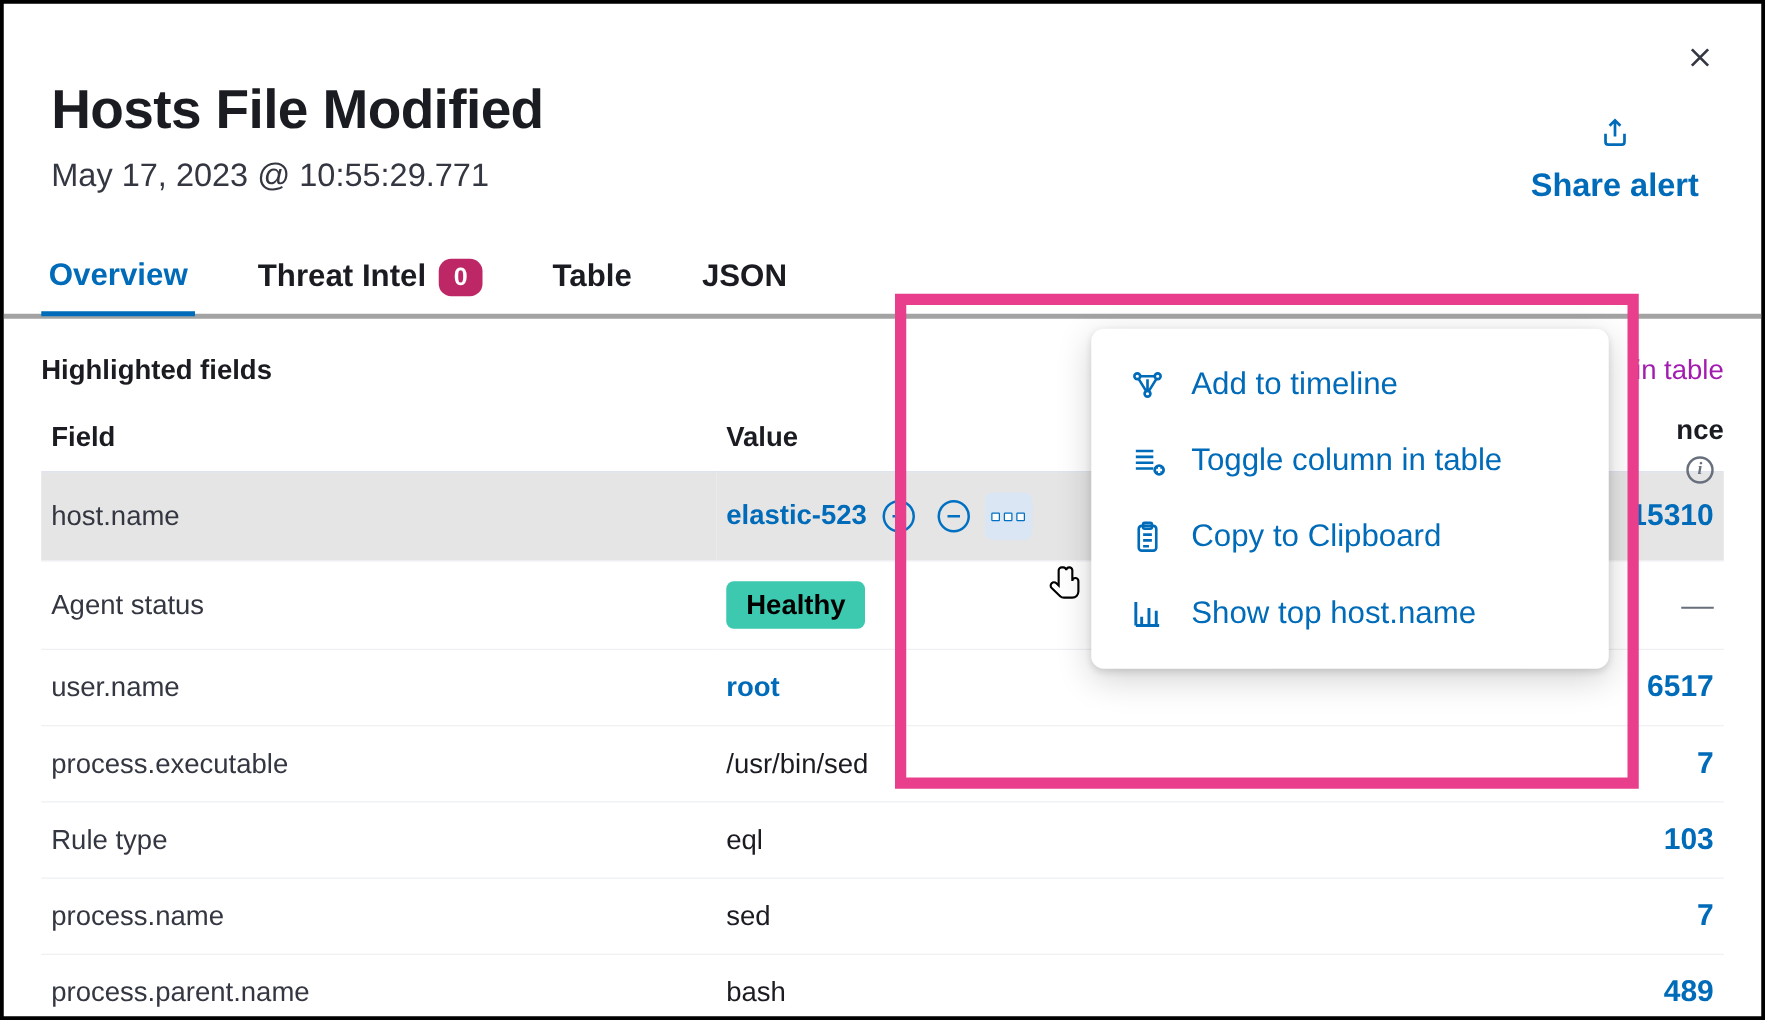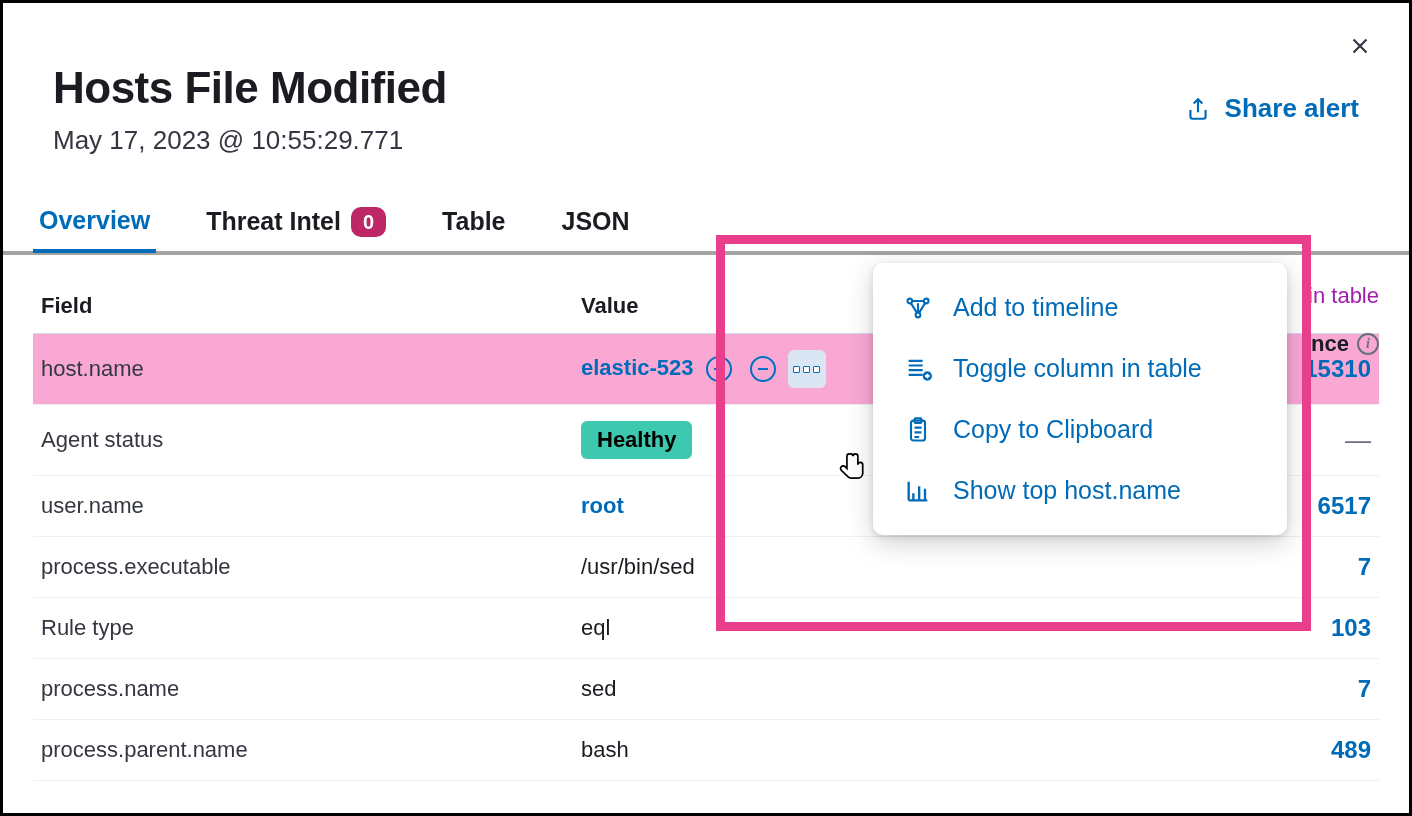--- a/index.html
+++ b/index.html
@@ -20,21 +20,21 @@
   overflow: hidden;
 }
 .close-x {
   position: absolute;
   top: 30px;
   right: 36px;
   cursor: pointer;
   color: #343741;
 }
 .header {
-  padding: 60px 50px 0 50px;
+  padding: 60px 50px 0 38px;
 }
 .title {
   font-size: 44px;
   font-weight: 700;
   color: #1a1c21;
   letter-spacing: -0.5px;
 }
 .timestamp {
   font-size: 26px;
   color: #343741;
@@ -44,20 +44,21 @@
   position: absolute;
   top: 90px;
   right: 50px;
   display: flex;
   align-items: center;
   gap: 14px;
   color: #006bb8;
   font-size: 26px;
   font-weight: 600;
   cursor: pointer;
+  flex-direction: column;
 }
 .tabs {
   display: flex;
   gap: 44px;
   padding: 40px 30px 0 30px;
   border-bottom: 4px solid #a3a3a3;
   margin-top: 10px;
 }
 .tab {
   font-size: 25px;
@@ -104,20 +105,21 @@
 .col-right-head {
   position: absolute;
   top: 76px;
   right: 30px;
   font-size: 22px;
   font-weight: 700;
   color: #1a1c21;
   display: flex;
   align-items: center;
   gap: 8px;
+  flex-direction: column;
 }
 table {
   width: 100%;
   border-collapse: collapse;
 }
 th {
   text-align: left;
   font-size: 22px;
   font-weight: 700;
   color: #1a1c21;
@@ -142,21 +144,21 @@
 .link { color: #006bb8; font-weight: 600; cursor: pointer; }
 .status-badge {
   background: #3cc9b0;
   color: #000;
   font-weight: 700;
   border-radius: 6px;
   padding: 6px 16px;
   font-size: 22px;
   display: inline-block;
 }
-.row-hover { background: #f9a8d4; }
+.row-hover { background: #e5e5e5; }
 .row-actions {
   display: inline-flex;
   align-items: center;
   gap: 6px;
   margin-left: 6px;
   vertical-align: middle;
 }
 .act-btn {
   width: 38px; height: 38px;
   display: inline-flex; align-items: center; justify-content: center;
@@ -241,20 +243,21 @@
     <div class="tab active">Overview</div>
     <div class="tab">
       <span>Threat Intel</span>
       <span class="badge-pill">0</span>
     </div>
     <div class="tab">Table</div>
     <div class="tab">JSON</div>
   </div>
 
   <div class="content">
+    <div class="section-title">Highlighted fields</div>
 
     <div class="col-right-link">in table</div>
     <div class="col-right-head">
       <span>nce</span>
       <span class="info-circ">i</span>
     </div>
 
     <table>
       <thead>
         <tr>

